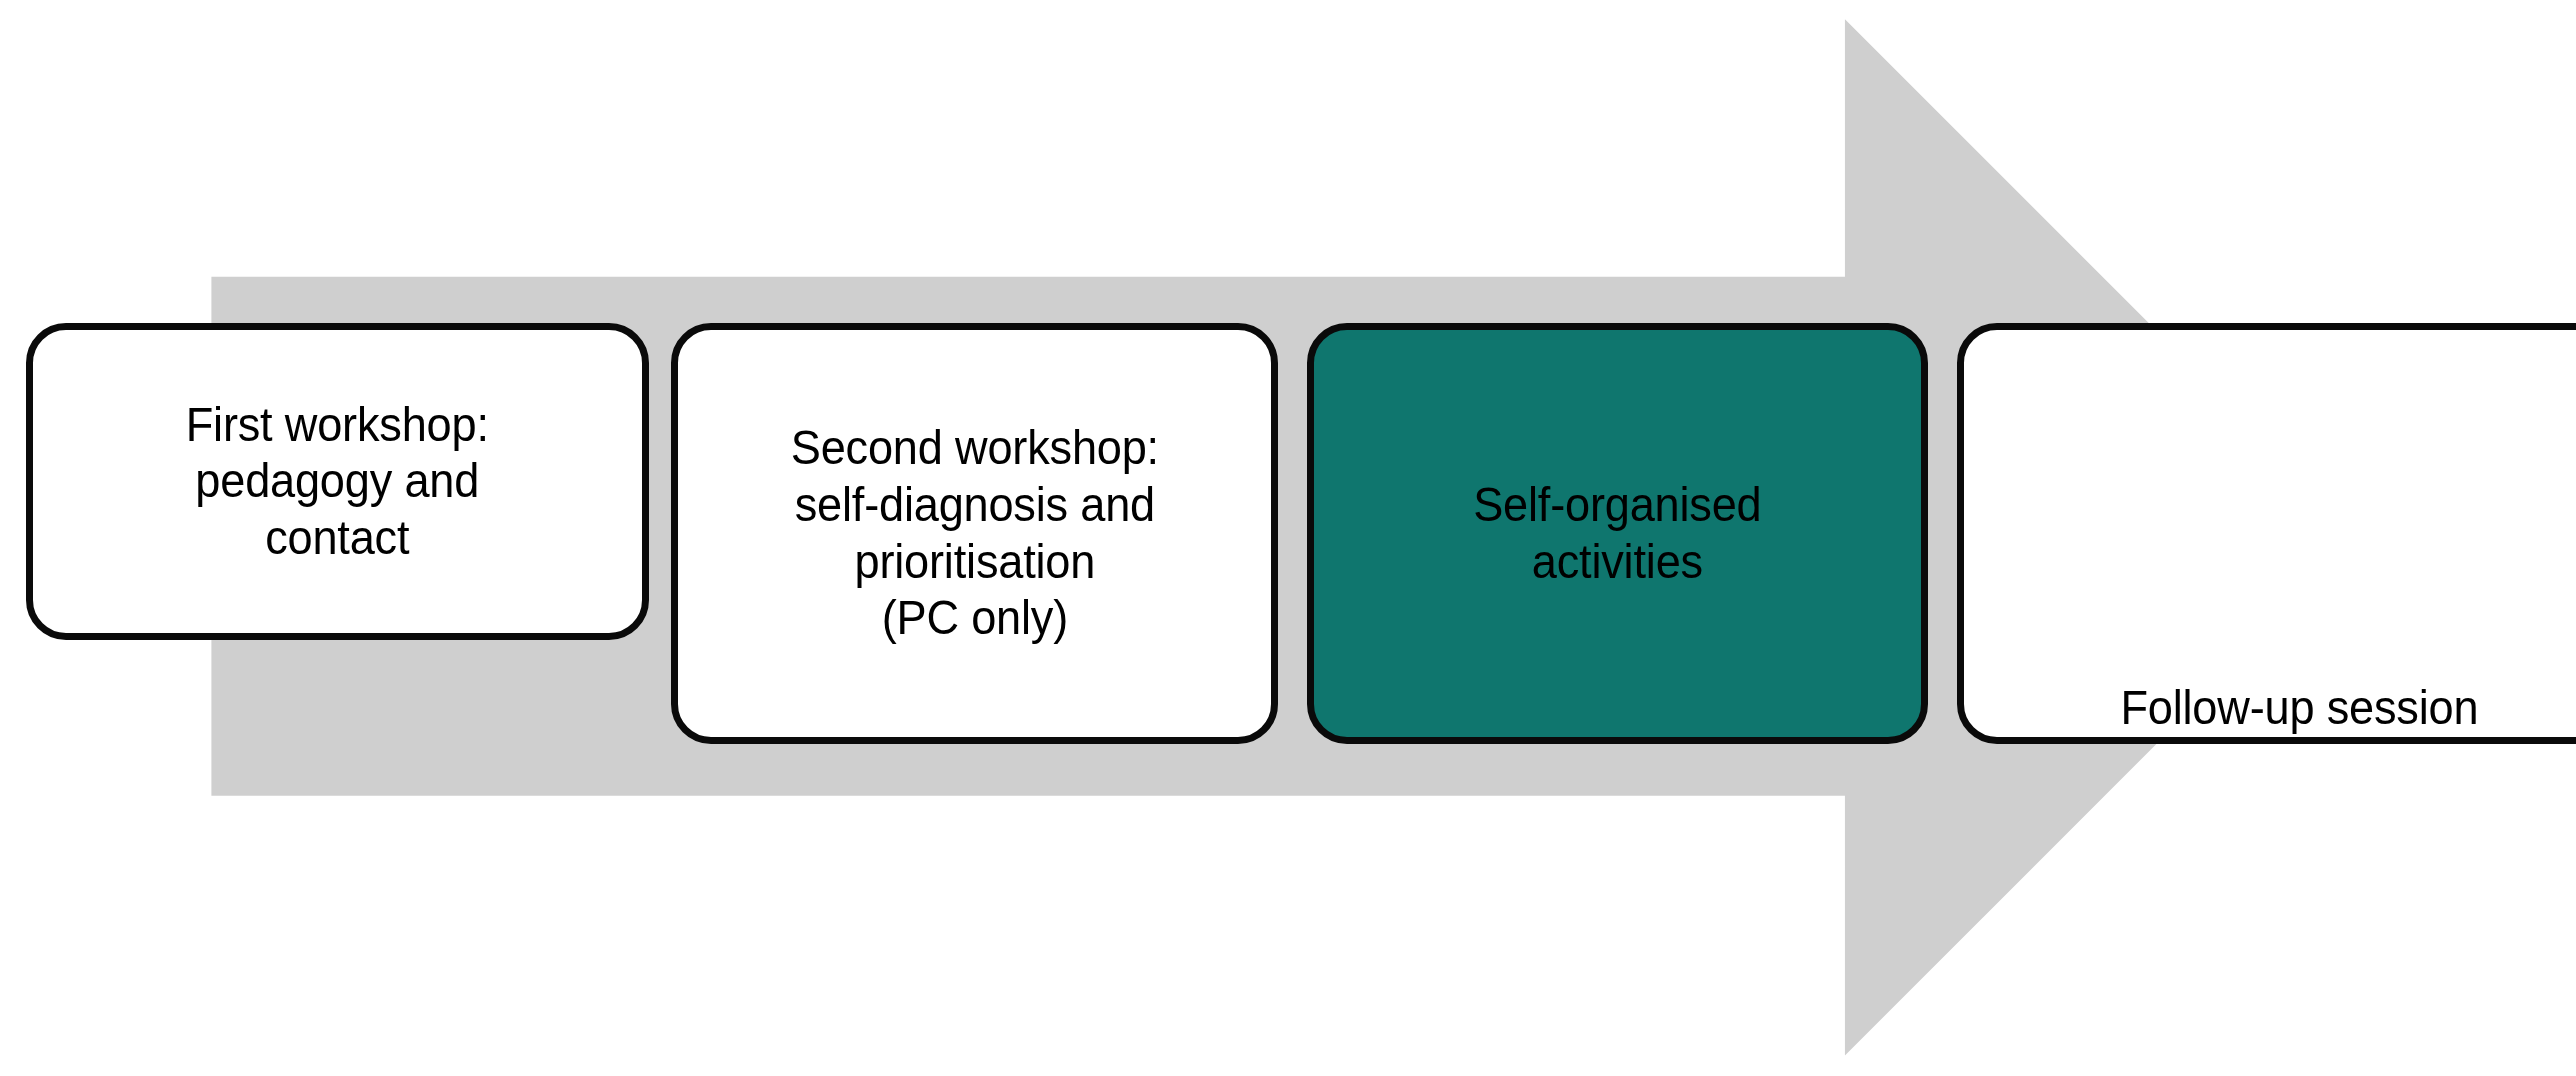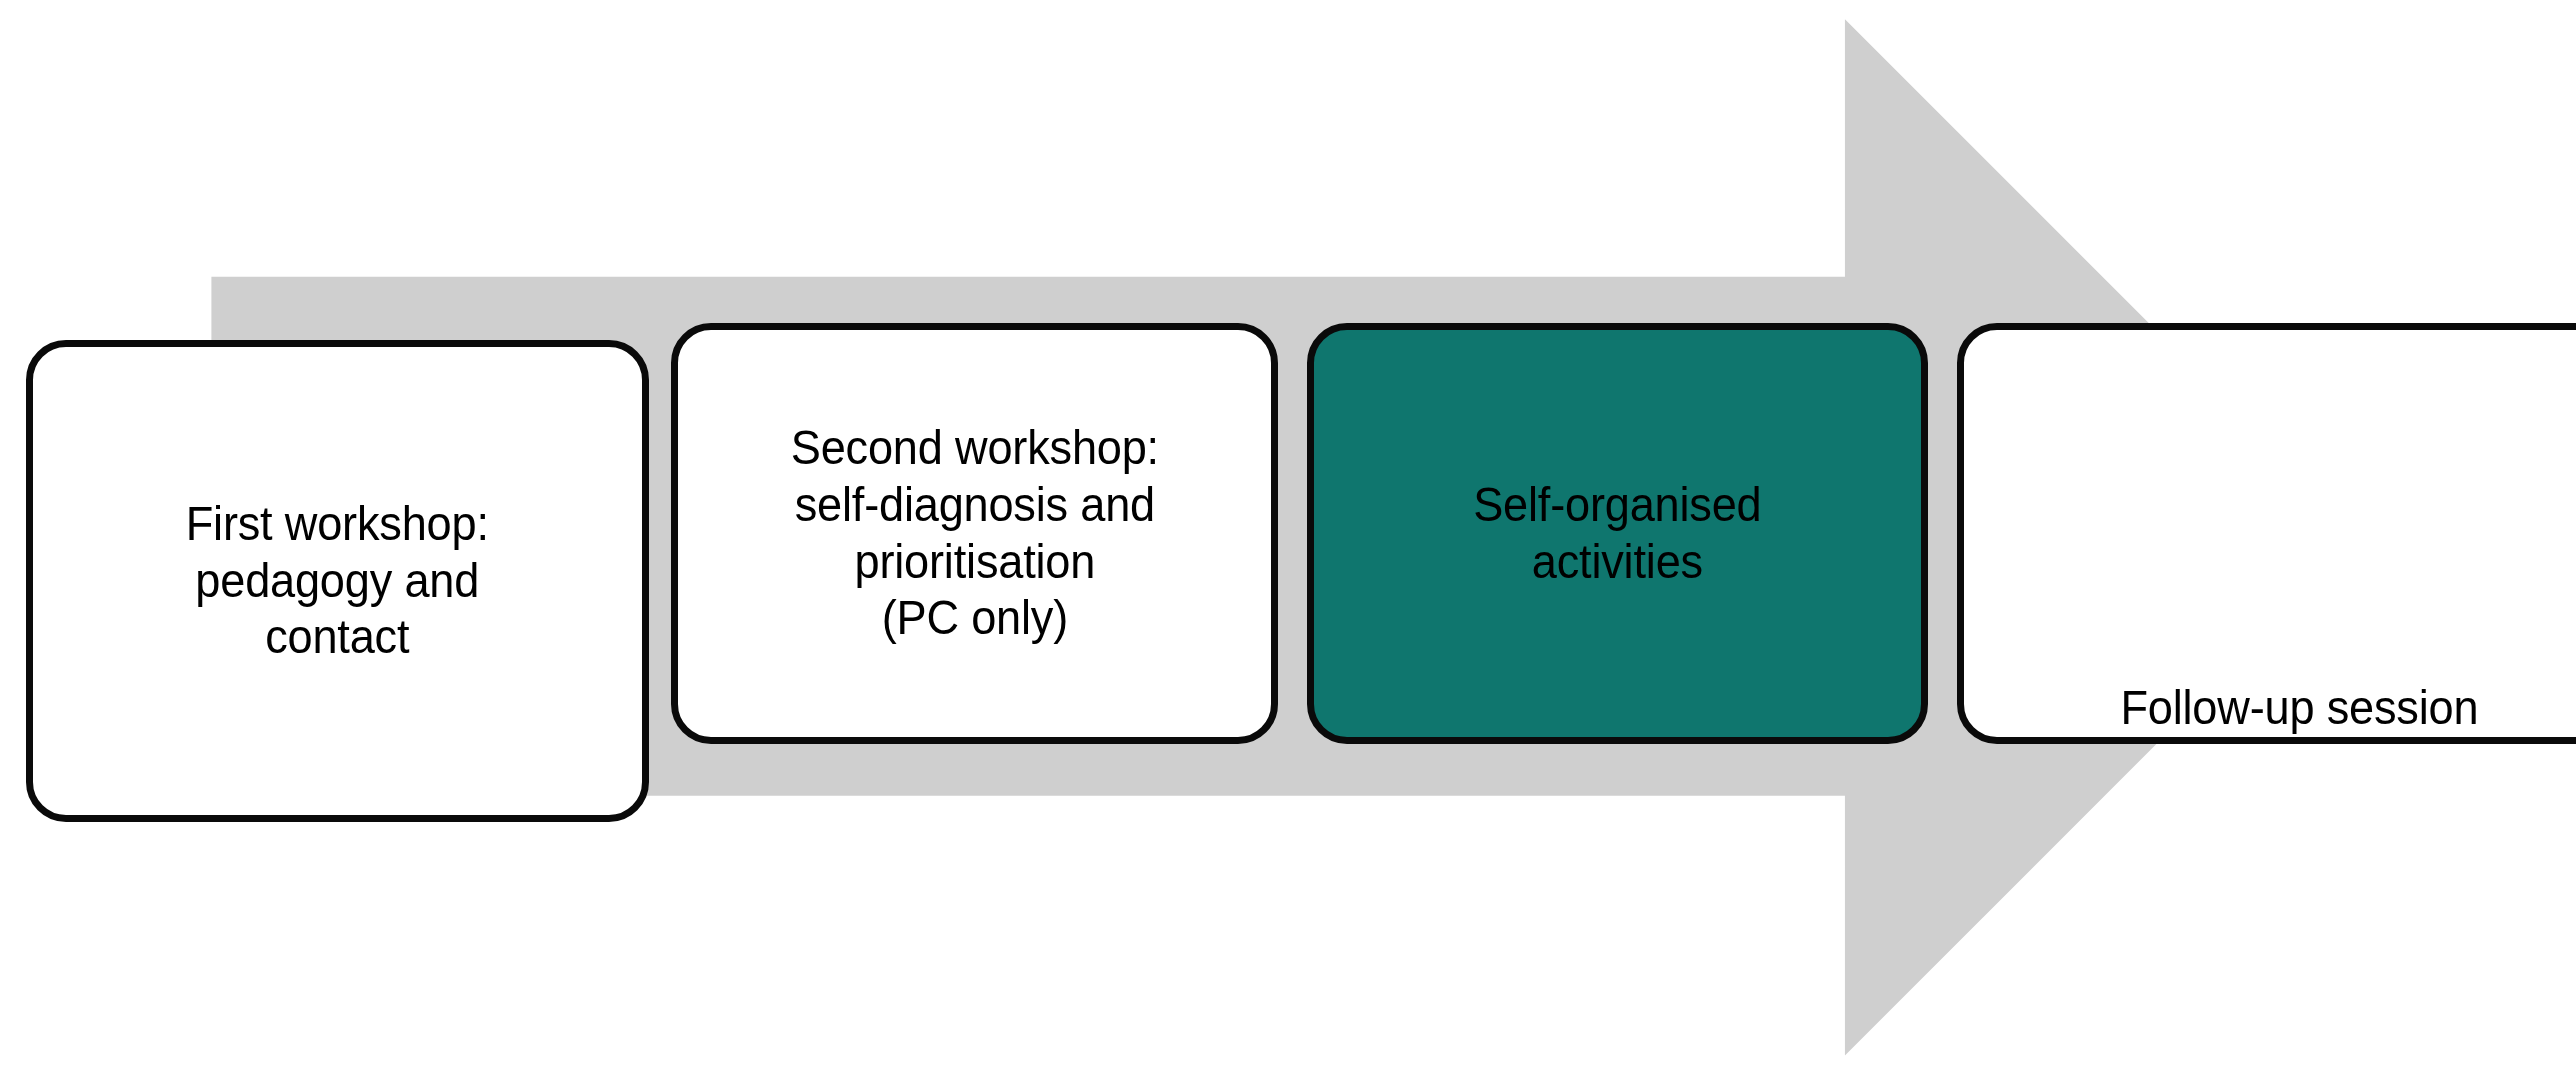--- a/index.html
+++ b/index.html
@@ -41,21 +41,21 @@
   }
   .stage-box .box-label {
     display: block;
     font-size: 48px;
     line-height: 1.18;
     letter-spacing: -0.2px;
     white-space: pre-line;
     padding: 0 20px;
     transform: scaleX(0.94);
   }
-  #box-1 { left: 26px;   top: 340px; width: 623px; height: 482px; background: #ffffff; }
+  #box-1 { left: 26px;   top: 323px; width: 623px; height: 317px; background: #ffffff; }
   #box-2 { left: 671px;  top: 323px; width: 607px; height: 421px; background: #ffffff; }
   #box-3 { left: 1307px; top: 323px; width: 621px; height: 421px; background: #cfcfcf; }
   #box-4 { left: 1957px; top: 323px; width: 684px; height: 421px; background: #ffffff; align-items: flex-end; }
 </style>
 </head>
 <body>
 
 <div id="stage" style="background: rgb(255, 255, 255);">
 
   <svg id="arrow-svg" viewBox="0 0 3351 1401" aria-hidden="true">

